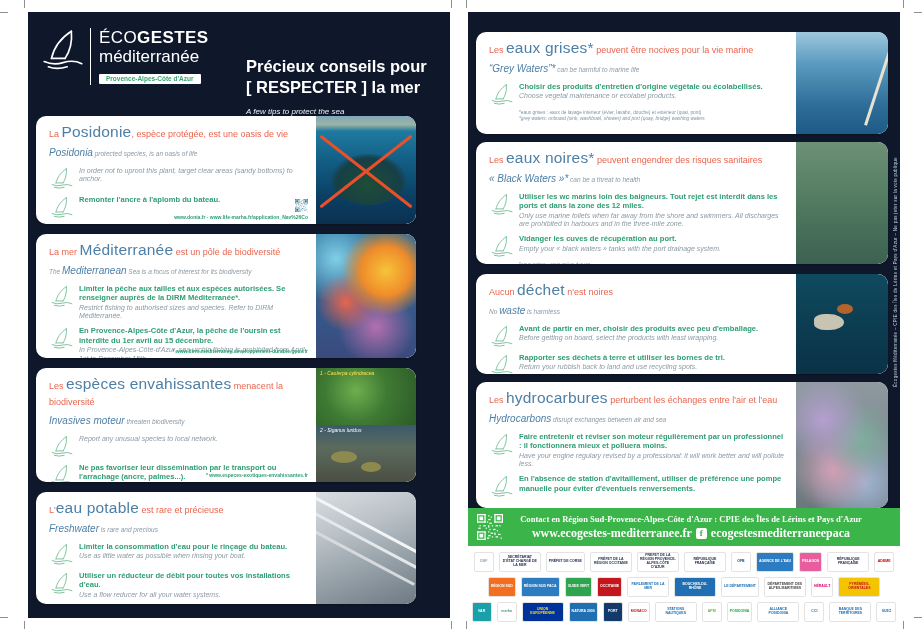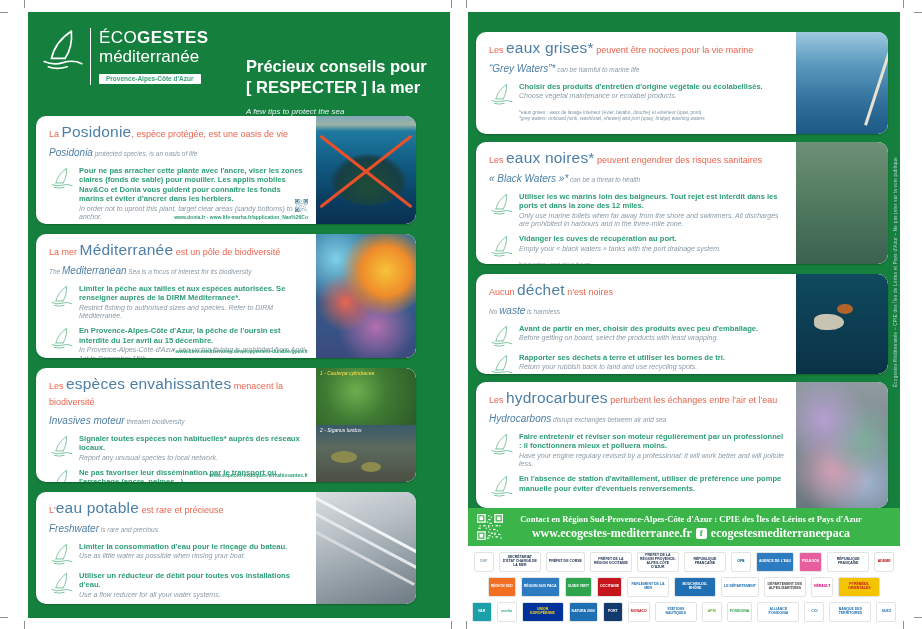--- a/index.html
+++ b/index.html
@@ -1,19 +1,19 @@
 <!DOCTYPE html>
 <html><head>
 <meta charset="utf-8">
 <title>Document</title>
 <style>
   html,body{margin:0;padding:0;background:#fff;}
   body{width:922px;height:629px;position:relative;font-family:"Liberation Sans",sans-serif;overflow:hidden;}
   .mark{position:absolute;background:#8f8f8f;}
-  .panel{position:absolute;background:#15803d;}
+  .panel{position:absolute;background:#0f172a;}
   #leftPage{left:28px;top:12px;width:422px;height:606px;}
   #rightPage{left:468px;top:12px;width:432px;height:534px;}
 
   
   .hdr{position:absolute;left:12px;top:16px;right:10px;height:92px;display:flex;color:#fff;}
   .brand{display:flex;align-items:flex-start;width:196px;}
   .brand-text{border-left:1.5px solid #fff;padding-left:8px;margin-left:4px;}
   .brand-l1{font-size:17px;letter-spacing:.4px;}
   .brand-l1 .thin{font-weight:400;}
   .brand-l1 b{font-weight:700;}
@@ -189,21 +189,20 @@
         <div class="cross"></div>
       </div>
     <div class="card-body">
       <div class="ttl"><span class="pre">La </span><span class="key">Posidonie</span><span class="suf">, espèce protégée, est une oasis de vie</span></div>
       <div class="sub"><span class="key">Posidonia</span><span class="suf"> protected species, is an oasis of life</span></div>
       <div class="tip">
         <svg class="bicon" width="26" height="22" viewBox="0 0 44 40">
             <use href="#boatsym"></use>
           </svg>
         <div class="txt">
-            <div class="fr">Pour ne pas arracher cette plante avec l'ancre, viser les zones claires (fonds de sable) pour mouiller. Les applis mobiles Nav&amp;Co et Donia vous guident pour connaître les fonds marins et éviter d'ancrer dans les herbiers.</div>
             <div class="en">In order not to uproot this plant, target clear areas (sandy bottoms) to anchor.</div>
           </div>
       </div>
       <div class="tip">
         <svg class="bicon" width="26" height="22" viewBox="0 0 44 40">
             <use href="#boatsym"></use>
           </svg>
         <div class="txt">
             <div class="fr">Remonter l'ancre à l'aplomb du bateau.</div>
           </div>
@@ -254,21 +253,20 @@
         </div>
     </div>
     <div class="card-body">
       <div class="ttl"><span class="pre">Les </span><span class="key">espèces envahissantes</span><span class="suf"> menacent la biodiversité</span></div>
       <div class="sub"><span class="key">Invasives moteur</span><span class="suf"> threaten biodiversity</span></div>
       <div class="tip">
         <svg class="bicon" width="26" height="22" viewBox="0 0 44 40">
             <use href="#boatsym"></use>
           </svg>
         <div class="txt">
-            <div class="fr">Signaler toutes espèces non habituelles* auprès des réseaux locaux.</div>
             <div class="en">Report any unusual species to local network.</div>
           </div>
       </div>
       <div class="tip">
         <svg class="bicon" width="26" height="22" viewBox="0 0 44 40">
             <use href="#boatsym"></use>
           </svg>
         <div class="txt">
             <div class="fr">Ne pas favoriser leur dissémination par le transport ou l'arrachage (ancre, palmes...).</div>
           </div>

